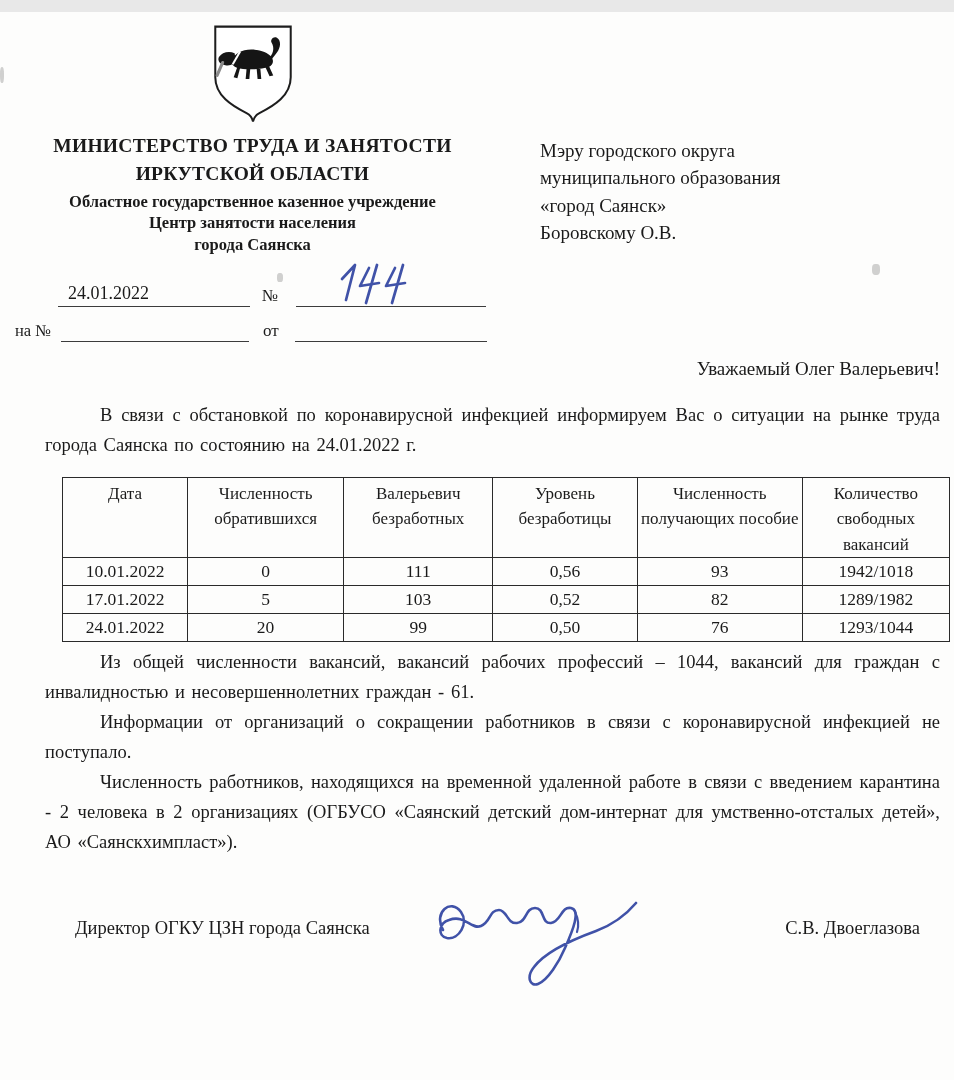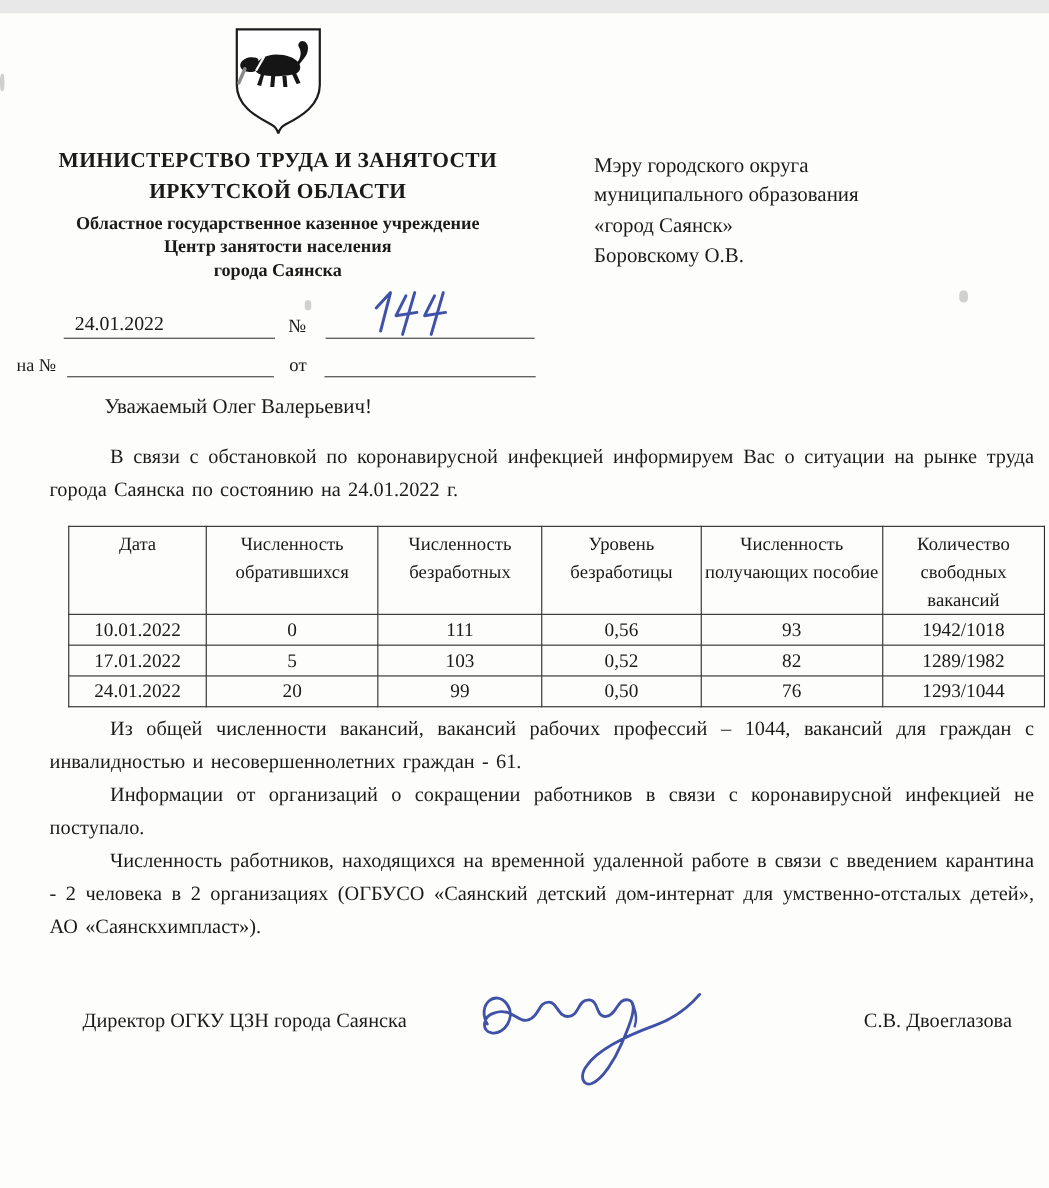--- a/index.html
+++ b/index.html
@@ -30,21 +30,21 @@
   .date-line { margin-left:58px; width:192px; font-size:18px; padding-left:10px; }
   .no-label { margin-left:12px; padding-bottom:1px; }
   .num-line { margin-left:18px; width:190px; position:relative; }
   .hand-num { position:absolute; left:34px; bottom:-7px; }
   .on-label { margin-left:15px; padding-bottom:1px; font-size:16.5px; }
   .line2a { margin-left:10px; width:188px; }
   .ot-label { margin-left:14px; padding-bottom:1px; }
   .line2b { margin-left:16px; width:192px; }
   
   .main { margin:16px 14px 0 45px; font-size:18.5px; }
-  .salutation { text-align:left; padding-left:50px; font-size:19px; }
+  .salutation { text-align:right; padding-left:50px; font-size:19px; }
   .para { margin-top:21px; text-indent:55px; text-align:justify; line-height:1.62; word-spacing:2px; }
   .para.tight { margin-top:0; }
   .b { font-weight:normal; }
   
   table.stats { border-collapse:collapse; margin:16px 0 6px 17px; width:888px; table-layout:fixed; }
   table.stats th, table.stats td { border:1.7px solid #2a2a2a; text-align:center; }
   table.stats th { font-weight:normal; font-size:17px; line-height:1.5; vertical-align:top; padding-top:3px; height:80px; }
   table.stats td { font-size:17.5px; height:28px; padding:1px 15px; }
   
   .sig-row { position:relative; display:flex; justify-content:space-between; margin:50px 34px 0 75px; font-size:18.5px; align-items:center; height:40px; }
@@ -126,21 +126,21 @@
           <col style="width:17.6%">
           <col style="width:16.8%">
         <col style="width:16.3%">
           <col style="width:18.6%">
           <col style="width:16.6%">
       </colgroup>
       <thead>
         <tr>
           <th>Дата</th>
           <th>Численность обратившихся</th>
-          <th>Численность безработных</th>
+          <th>Валерьевич безработных</th>
           <th>Уровень безработицы</th>
           <th>Численность получающих пособие</th>
           <th>Количество свободных вакансий</th>
         </tr>
       </thead>
       <tbody>
         <tr>
           <td>10.01.2022</td>
           <td>0</td>
           <td>111</td>

